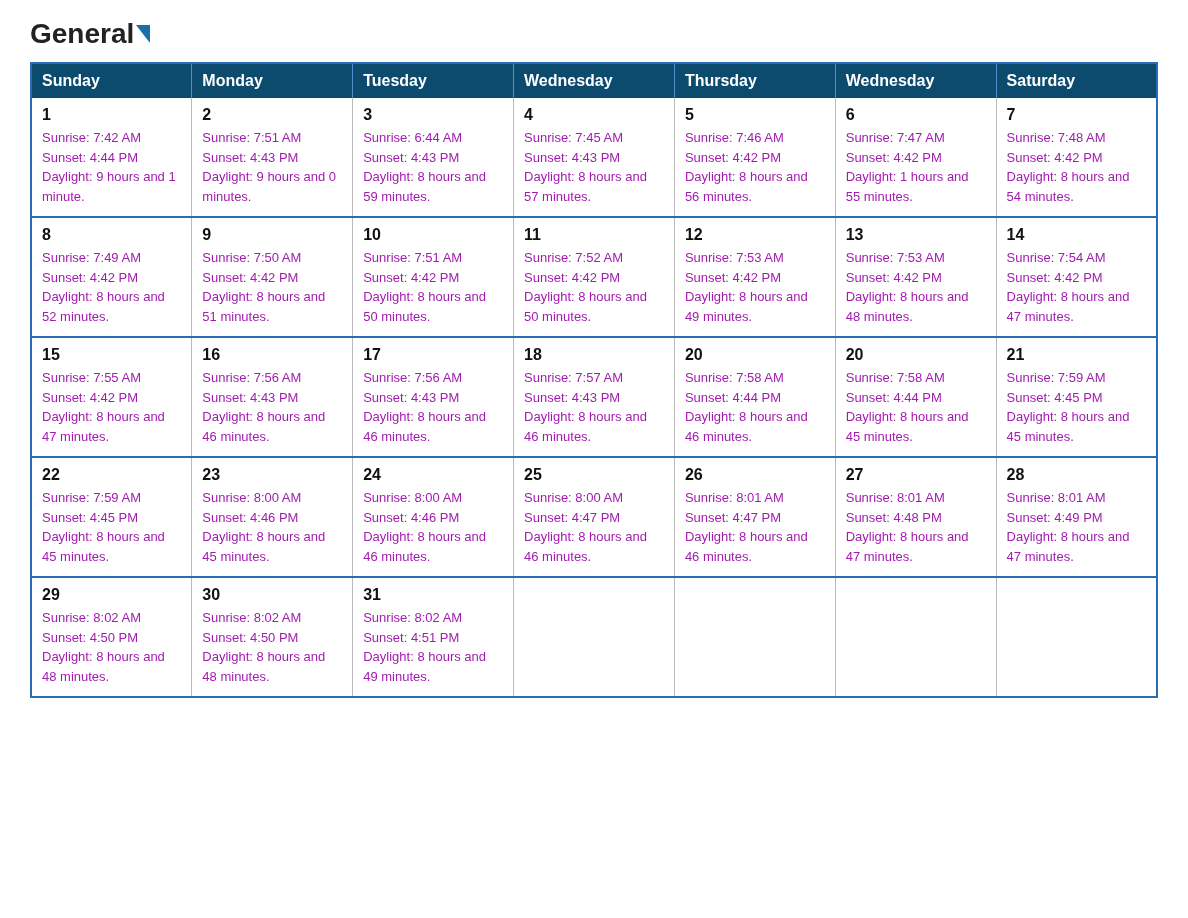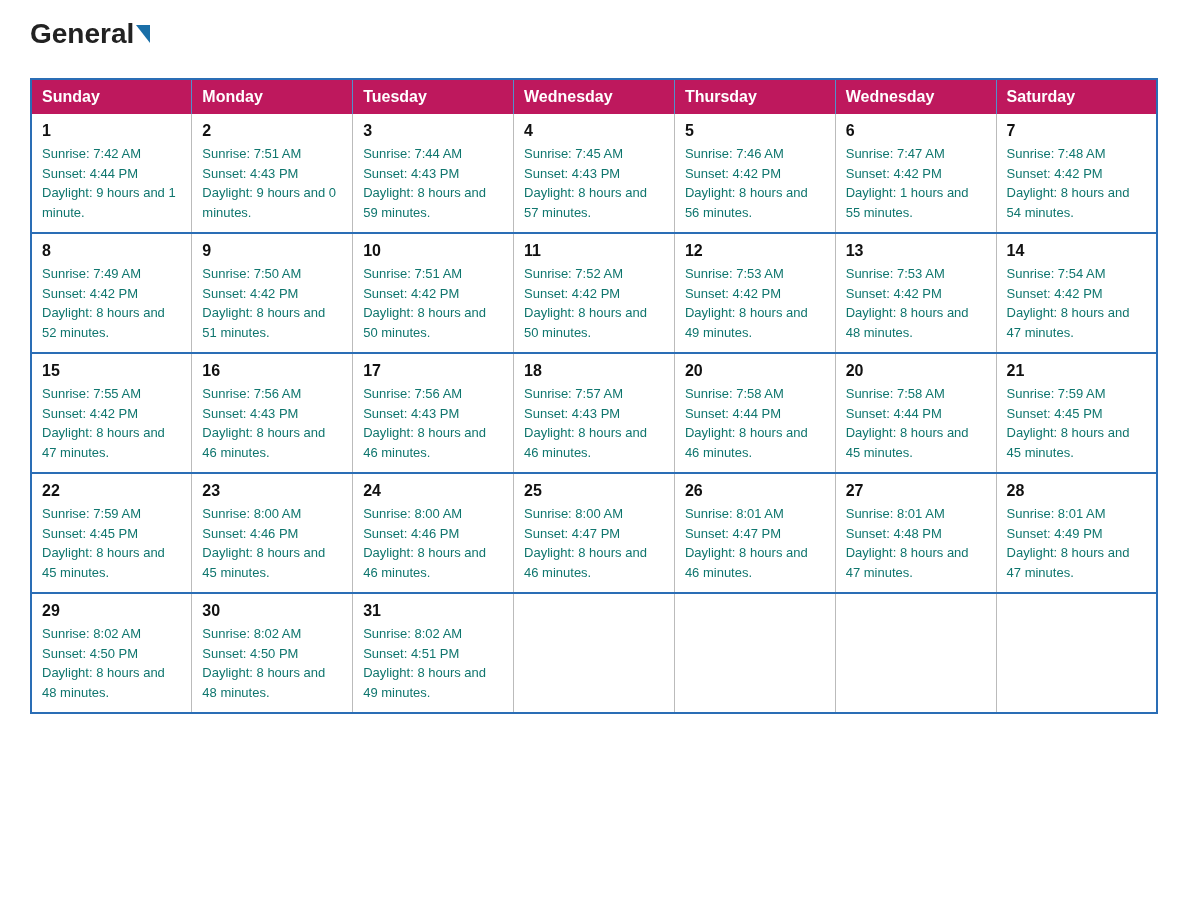--- a/index.html
+++ b/index.html
@@ -8,21 +8,21 @@
       background: #fff;
       color: #222;
       width: 1188px;
       min-height: 918px;
       padding: 20px 30px;
     }
     .header {
       display: flex;
       justify-content: space-between;
       align-items: center;
-      margin-bottom: 30px;
+      margin-bottom: 14px;
     }
     .logo {
       display: flex;
       flex-direction: column;
       align-items: flex-start;
     }
     .logo-top {
       font-size: 28px;
       font-weight: bold;
       color: #222;
@@ -59,21 +59,21 @@
       font-size: 20px;
       color: #444;
       margin-top: 4px;
     }
     .calendar {
       width: 100%;
       border-collapse: collapse;
       border: 2px solid #2a6db5;
     }
     .calendar thead tr th {
-      background: #be185d;
+      background: #0c4a6e;
       color: #fff;
       font-size: 16px;
       font-weight: bold;
       padding: 8px 10px;
       text-align: left;
       border-right: 1px solid #5090cc;
     }
     .calendar thead tr th:last-child {
       border-right: none;
     }
@@ -95,21 +95,21 @@
     }
     .day-number {
       font-size: 16px;
       font-weight: bold;
       color: #111;
       margin-bottom: 4px;
       display: block;
     }
     .day-info {
       font-size: 13px;
-      color: #0f766e;
+      color: #a21caf;
       line-height: 1.5;
     }
     .empty-cell {
       background: #fff;
     }
   </style>
 </head>
 <body>
 
 <div class="header">
@@ -151,21 +151,21 @@
           <span class="day-number">2</span>
           <div class="day-info">
             <span>Sunrise: 7:51 AM</span><br>
             <span>Sunset: 4:43 PM</span><br>
             <span>Daylight: 9 hours and 0 minutes.</span>
           </div>
         </td>
         <td>
           <span class="day-number">3</span>
           <div class="day-info">
-            <span>Sunrise: 7:44 AM</span><br>
+            <span>Sunrise: 6:44 AM</span><br>
             <span>Sunset: 4:43 PM</span><br>
             <span>Daylight: 8 hours and 59 minutes.</span>
           </div>
         </td>
         <td>
           <span class="day-number">4</span>
           <div class="day-info">
             <span>Sunrise: 7:45 AM</span><br>
             <span>Sunset: 4:43 PM</span><br>
             <span>Daylight: 8 hours and 57 minutes.</span>

